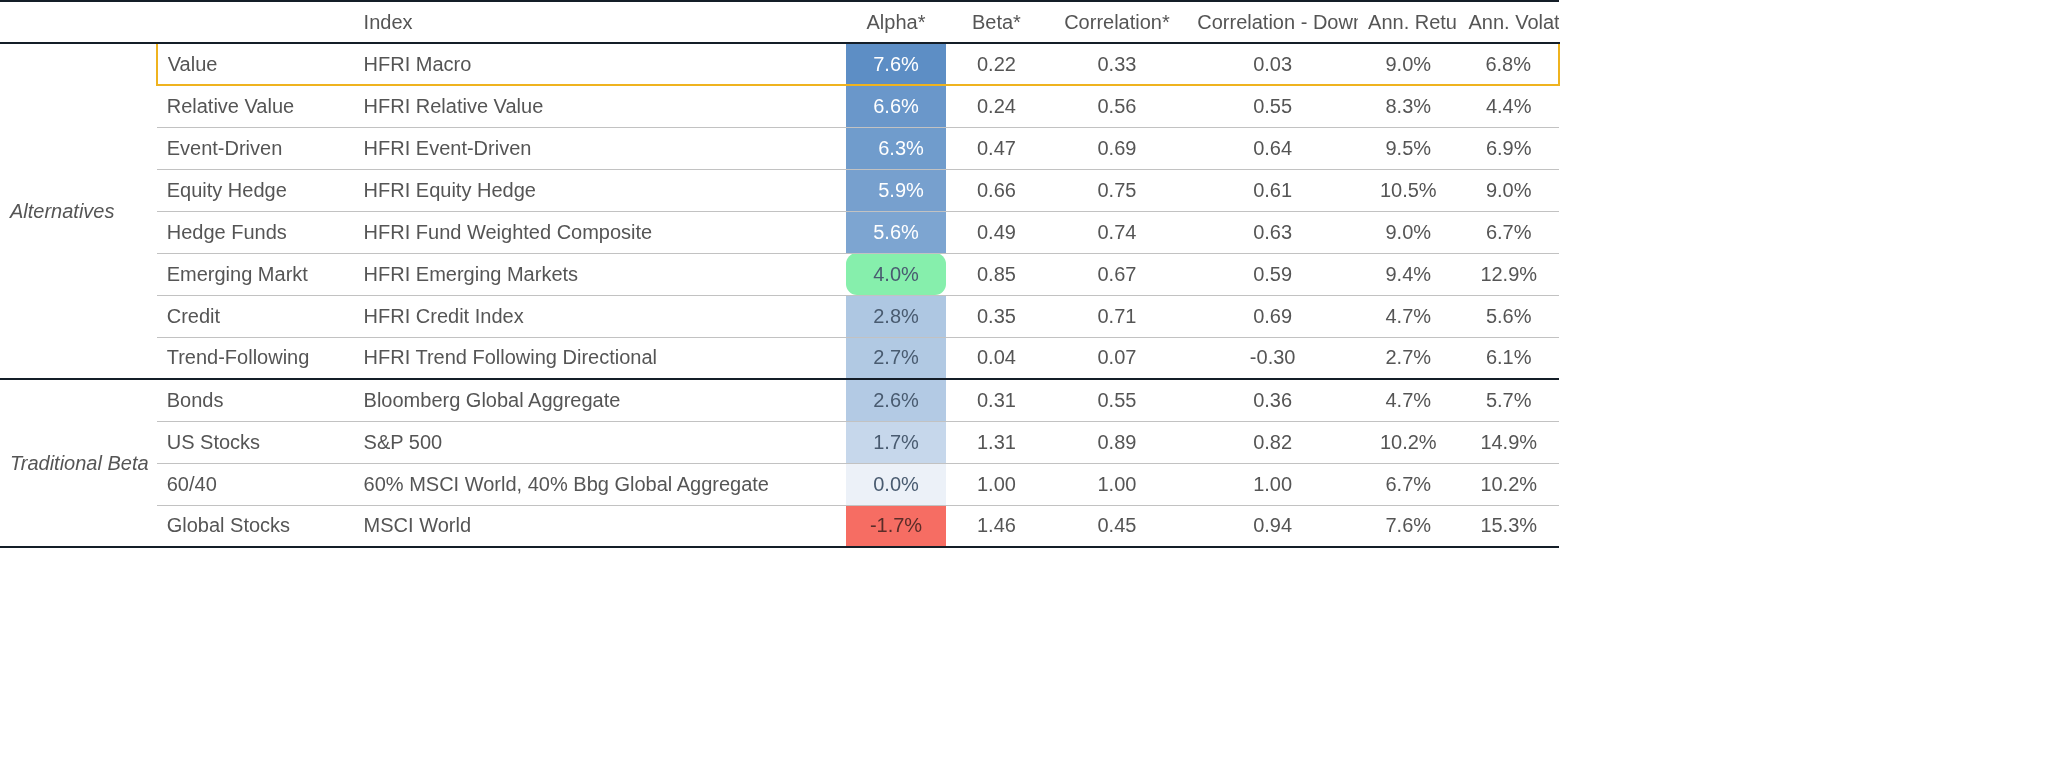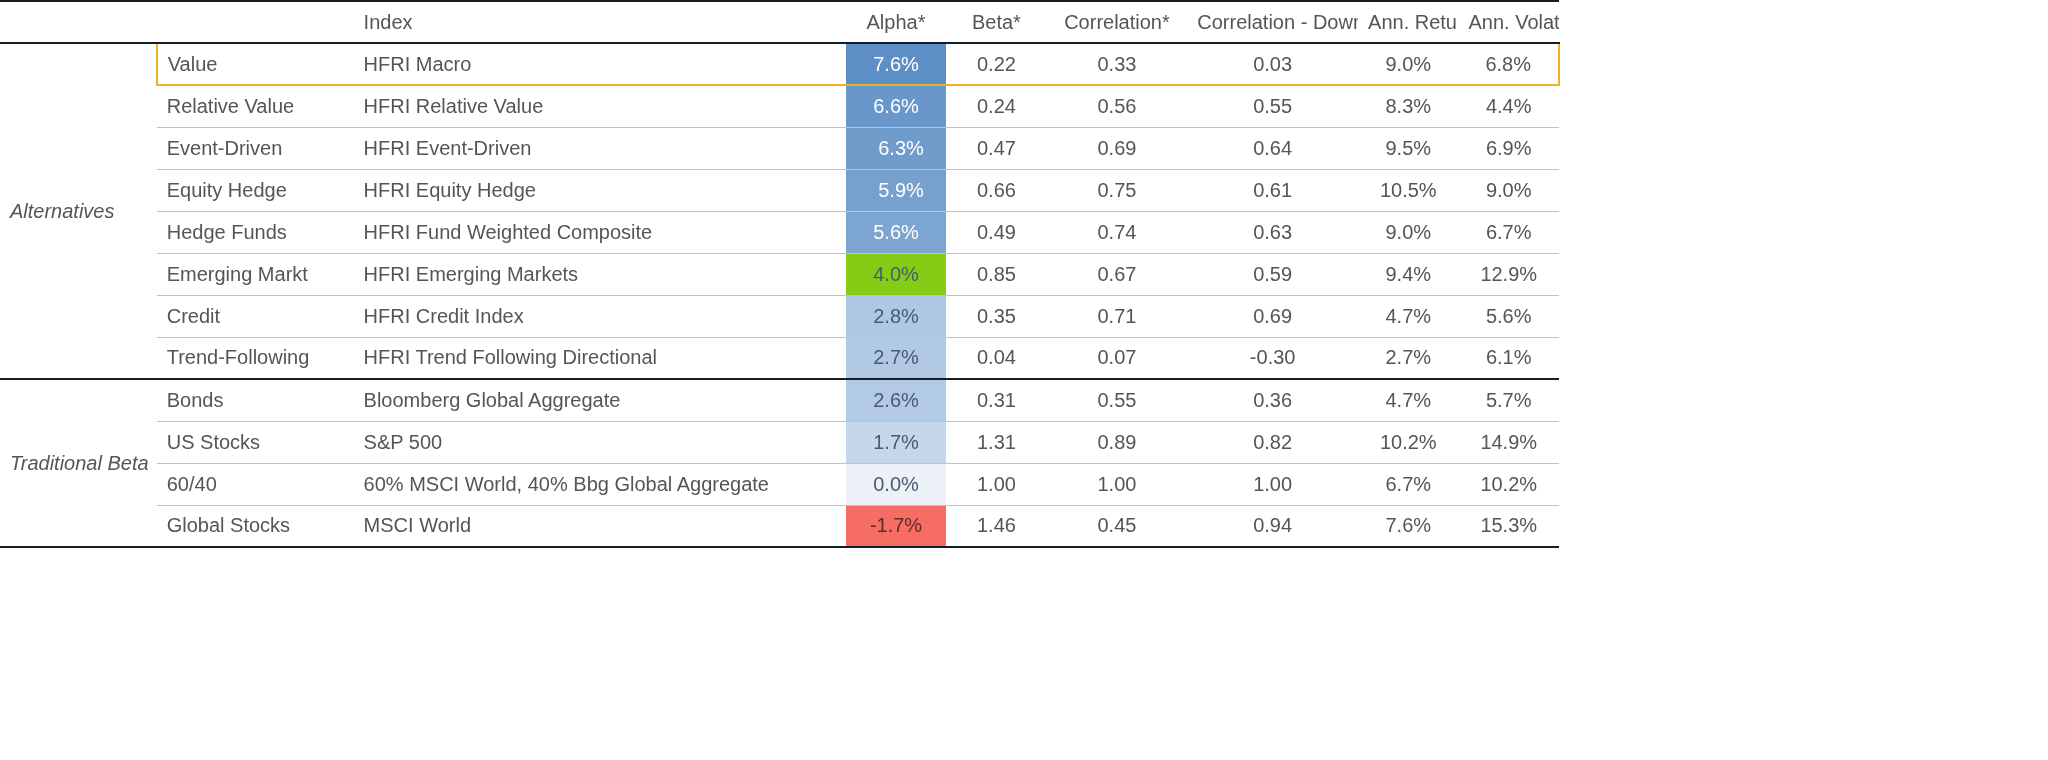--- a/index.html
+++ b/index.html
@@ -164,21 +164,21 @@
           <td class="c-alpha" style="background: rgb(125, 165, 209); color: rgb(255, 255, 255);">5.6%</td>
           <td class="c-beta">0.49</td>
           <td class="c-corr">0.74</td>
           <td class="c-corrdm">0.63</td>
           <td class="c-annret">9.0%</td>
           <td class="c-annvol">6.7%</td>
         </tr>
         <tr>
           <td class="c-sub">Emerging Markt</td>
           <td class="c-index">HFRI Emerging Markets</td>
-          <td class="c-alpha" style="background: #84cc16; color: rgb(73, 91, 112);">4.0%</td>
+          <td class="c-alpha" style="background: #86efac; color: rgb(73, 91, 112); border-radius: 11px;">4.0%</td>
           <td class="c-beta">0.85</td>
           <td class="c-corr">0.67</td>
           <td class="c-corrdm">0.59</td>
           <td class="c-annret">9.4%</td>
           <td class="c-annvol">12.9%</td>
         </tr>
         <tr>
           <td class="c-sub">Credit</td>
           <td class="c-index">HFRI Credit Index</td>
           <td class="c-alpha" style="background: rgb(174, 199, 226); color: rgb(73, 91, 112);">2.8%</td>

